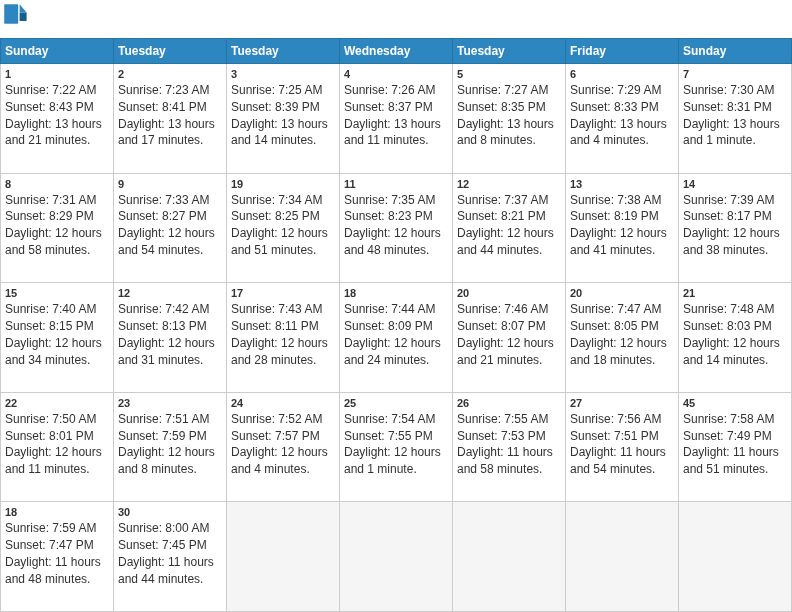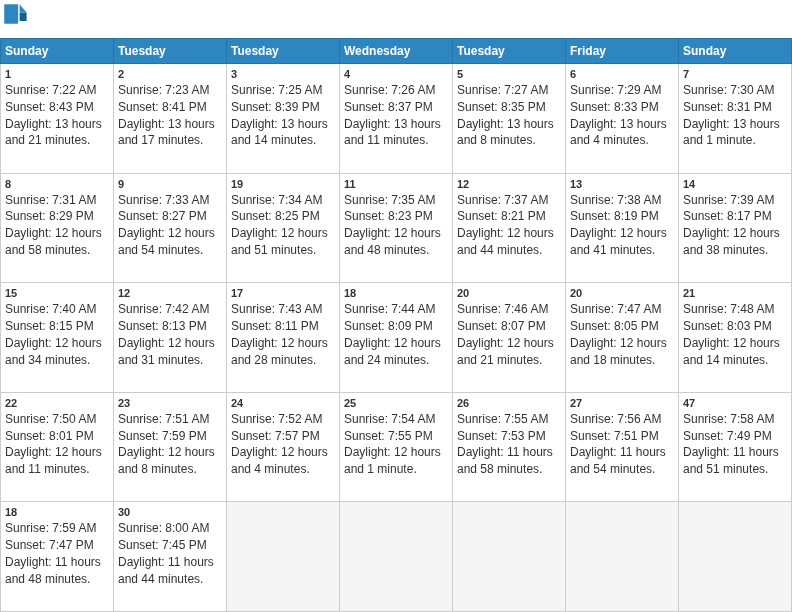--- a/index.html
+++ b/index.html
@@ -234,21 +234,21 @@
           </td>
           <td>
             <span class="day-num">26</span>
             <div class="day-info">Sunrise: 7:55 AM<br>Sunset: 7:53 PM<br>Daylight: 11 hours and 58 minutes.</div>
           </td>
           <td>
             <span class="day-num">27</span>
             <div class="day-info">Sunrise: 7:56 AM<br>Sunset: 7:51 PM<br>Daylight: 11 hours and 54 minutes.</div>
           </td>
           <td>
-            <span class="day-num">47</span>
+            <span class="day-num">45</span>
             <div class="day-info">Sunrise: 7:58 AM<br>Sunset: 7:49 PM<br>Daylight: 11 hours and 51 minutes.</div>
           </td>
         </tr>
         <tr>
           <td>
             <span class="day-num">18</span>
             <div class="day-info">Sunrise: 7:59 AM<br>Sunset: 7:47 PM<br>Daylight: 11 hours and 48 minutes.</div>
           </td>
           <td>
             <span class="day-num">30</span>

